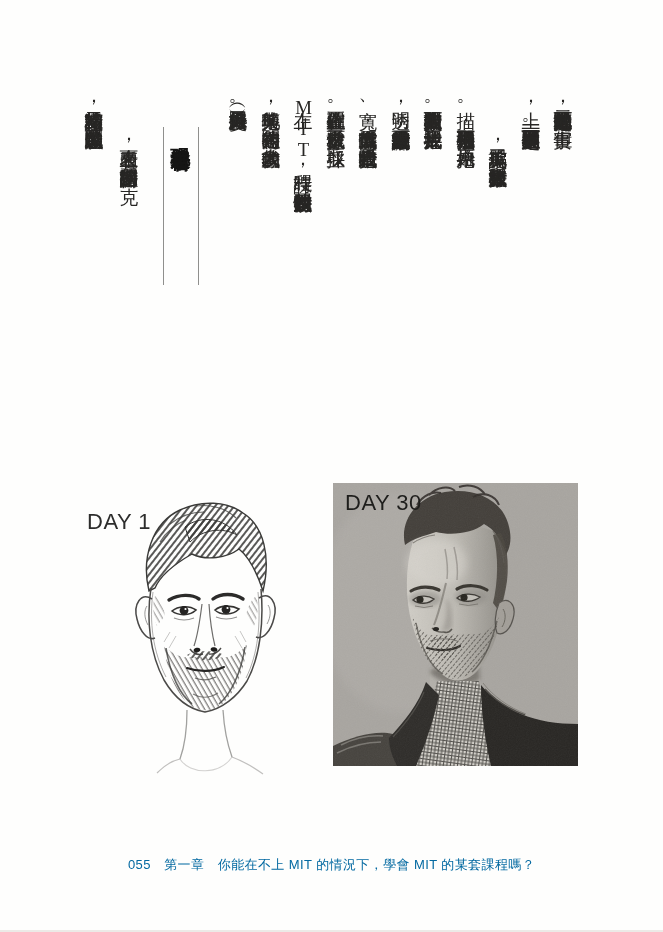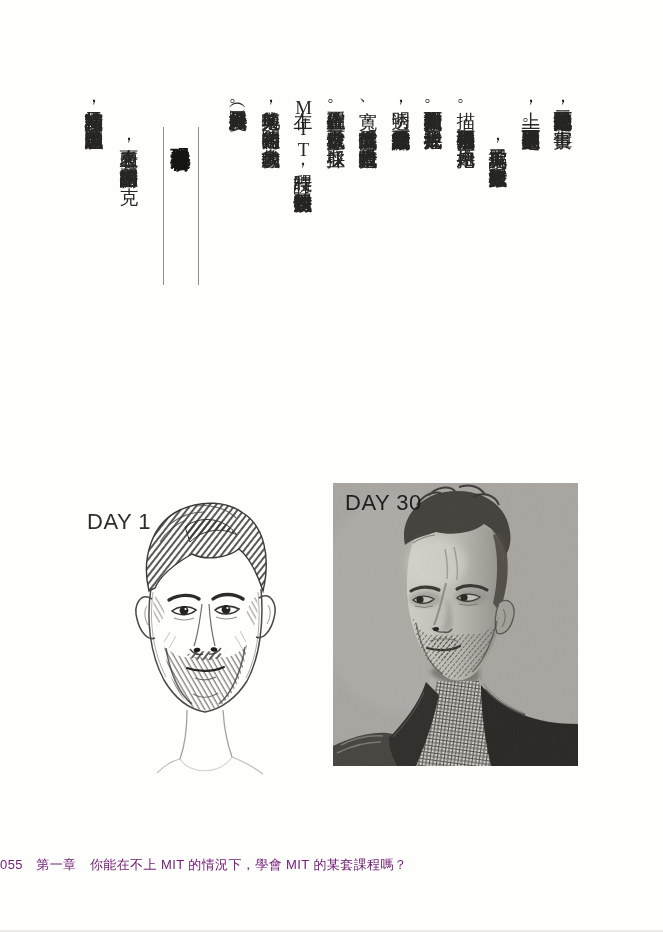--- a/index.html
+++ b/index.html
@@ -37,23 +37,23 @@
 
   .day30-box{position:absolute;left:333px;top:483px;width:256px;height:283px;}
   .day30-box svg{position:absolute;left:0;top:0;width:245px;height:283px;}
   .day30-label{
     position:absolute;left:12px;top:7px;
     font-family:"Liberation Sans","DejaVu Sans",sans-serif;
     font-size:22px;color:#1e1e1c;letter-spacing:0.5px;
   }
 
   .folio{
-    position:absolute;left:0;top:856px;width:663px;
+    position:absolute;left:0;top:856px;width:663px;text-align:center;
     font-family:"Liberation Sans","DejaVu Sans",sans-serif;
-    font-size:13px;color:#701a75;letter-spacing:0.4px;
+    font-size:13px;color:#0369a1;letter-spacing:0.4px;
   }
 </style>
 </head>
 <body>
 
 <div class="page">
 
   <main>
     <div class="vcol" style="left:552px">眼睛是位於頭部上面三分之二的地方，但事實</div>
     <div class="vcol" style="left:520px">上，是位在頭頂與下巴之間一半的位置。</div>

